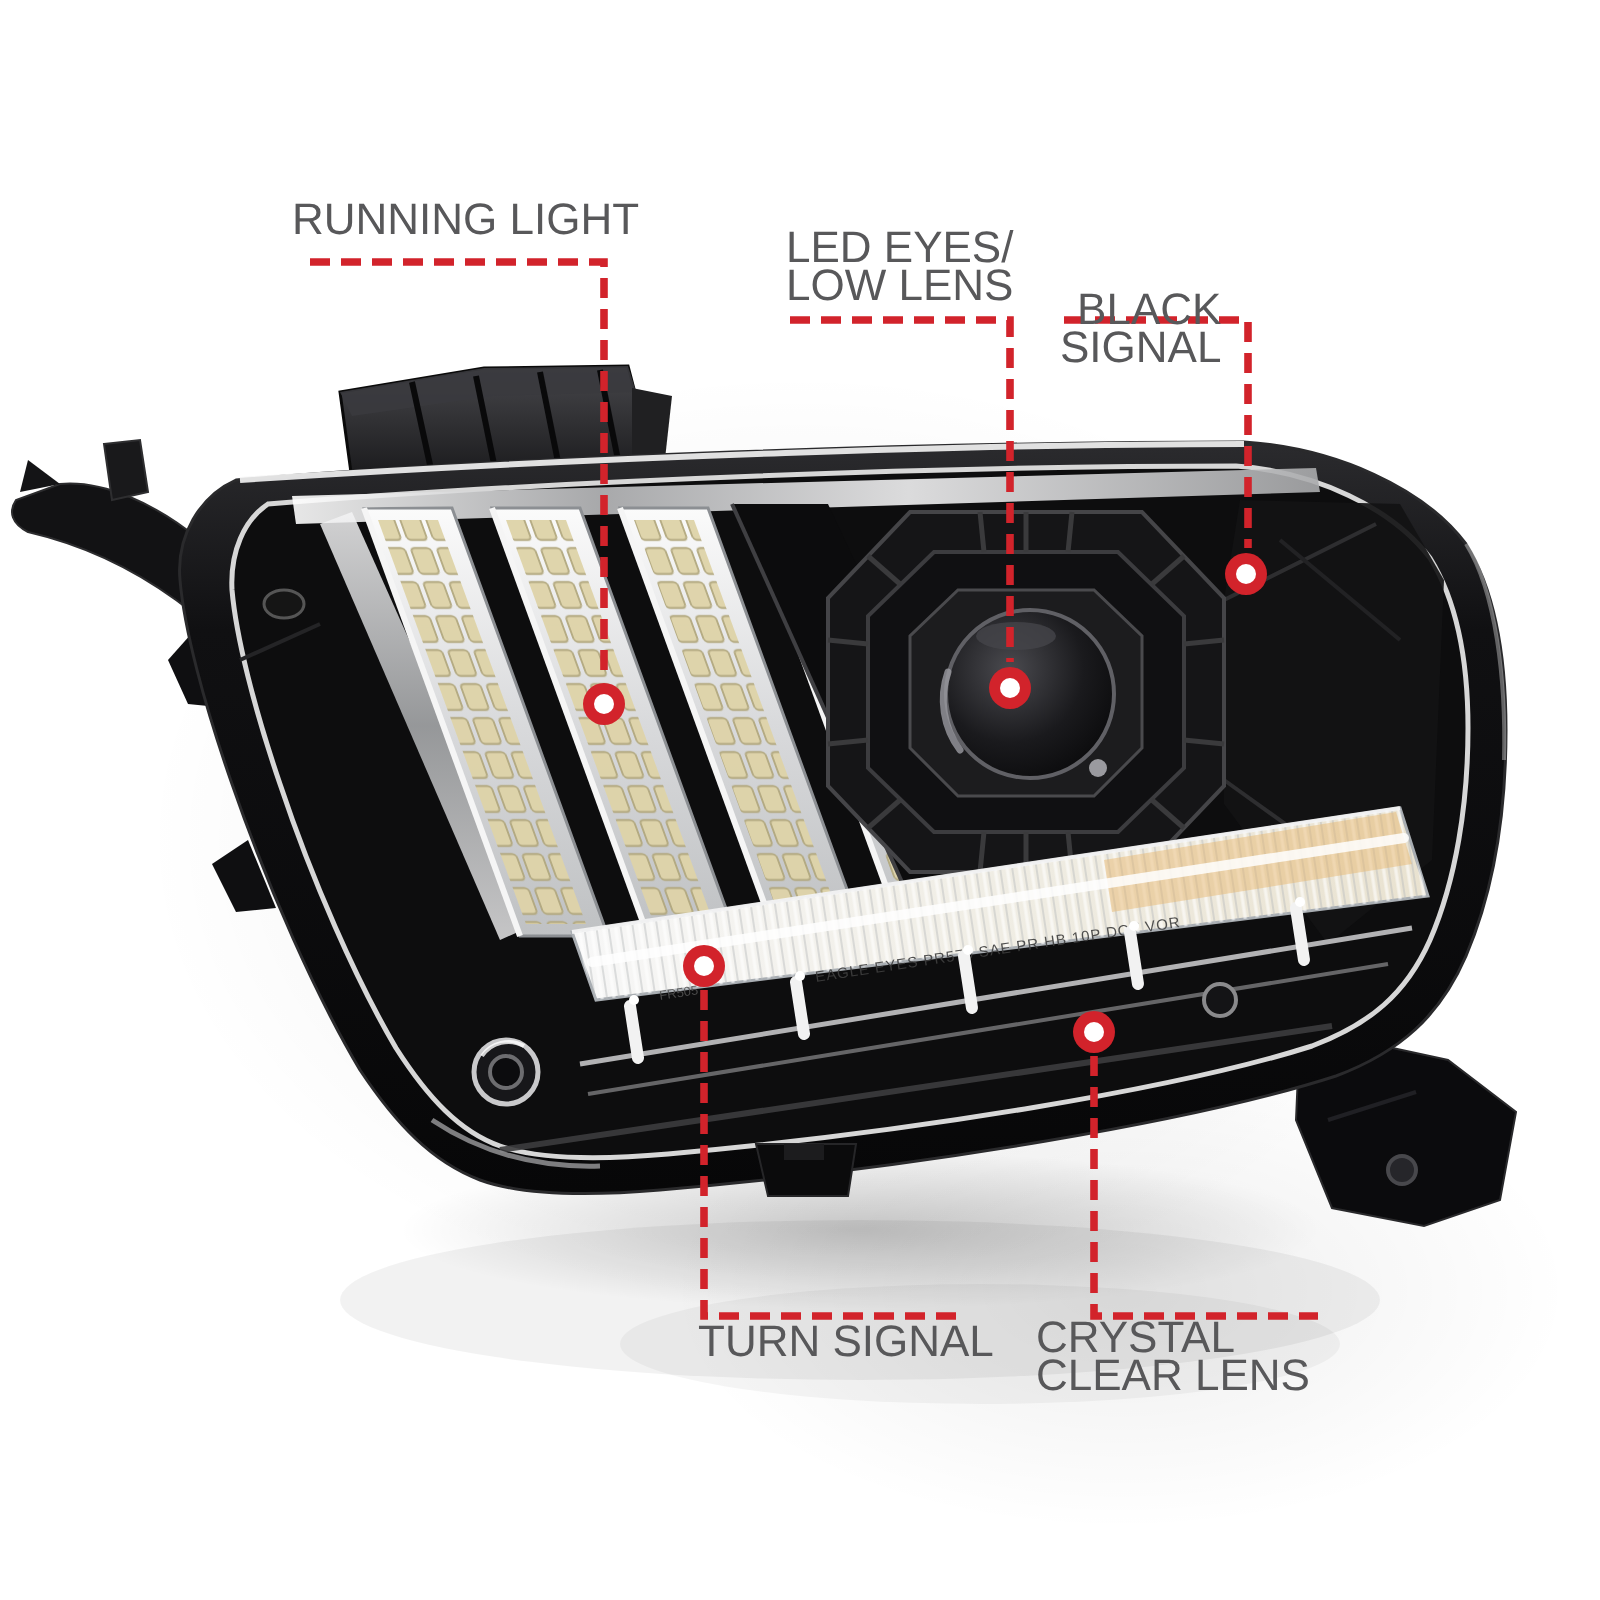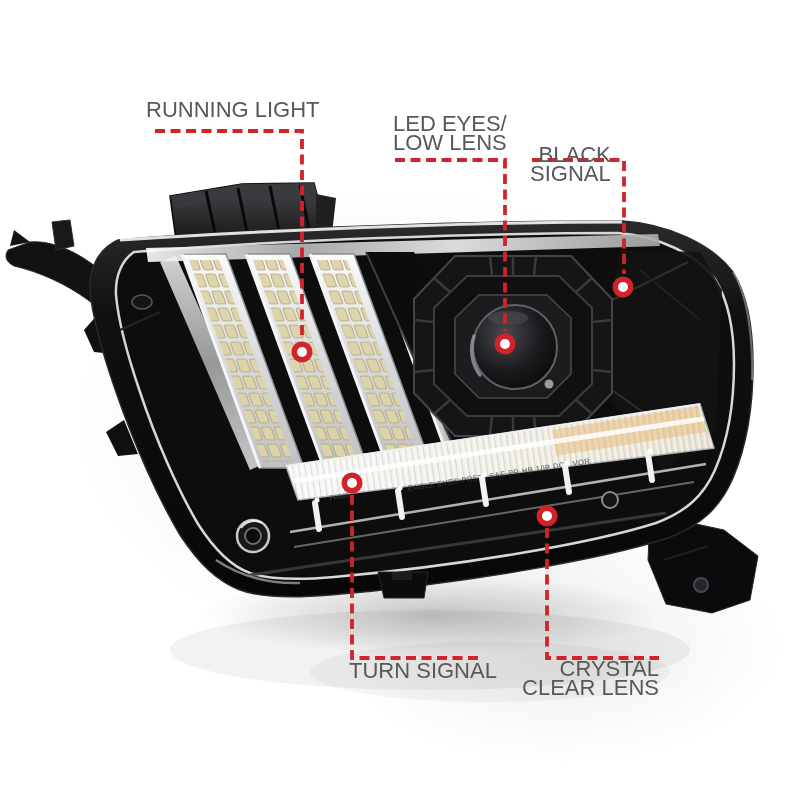--- a/index.html
+++ b/index.html
@@ -16,21 +16,21 @@
   .lbl{
     position:absolute;
     font-size:22px;line-height:19px;font-weight:400;
     color:#58585a;letter-spacing:0;white-space:nowrap;
   }
   .lbl span{display:block;}
   .lbl-running{left:146px;top:100px;width:156px;text-align:left;}
   .lbl-led{left:393px;top:114px;text-align:left;}
   .lbl-black{left:530px;top:100px;text-align:right;margin-top:45px;}
   .lbl-turn{left:349px;top:661px;width:130px;text-align:right;}
-  .lbl-crystal{left:518px;top:659px;width:141px;text-align:right;}
+  .lbl-crystal{left:518px;top:659px;width:141px;text-align:left;}
 </style>
 </head>
 <body>
 
 <div class="stage">
 
 <svg width="800" height="800" viewBox="0 0 800 800">
   <defs>
     <linearGradient id="bodyG" x1="0" y1="0" x2="0" y2="1">
       <stop offset="0" stop-color="#2b2b2e"></stop>

